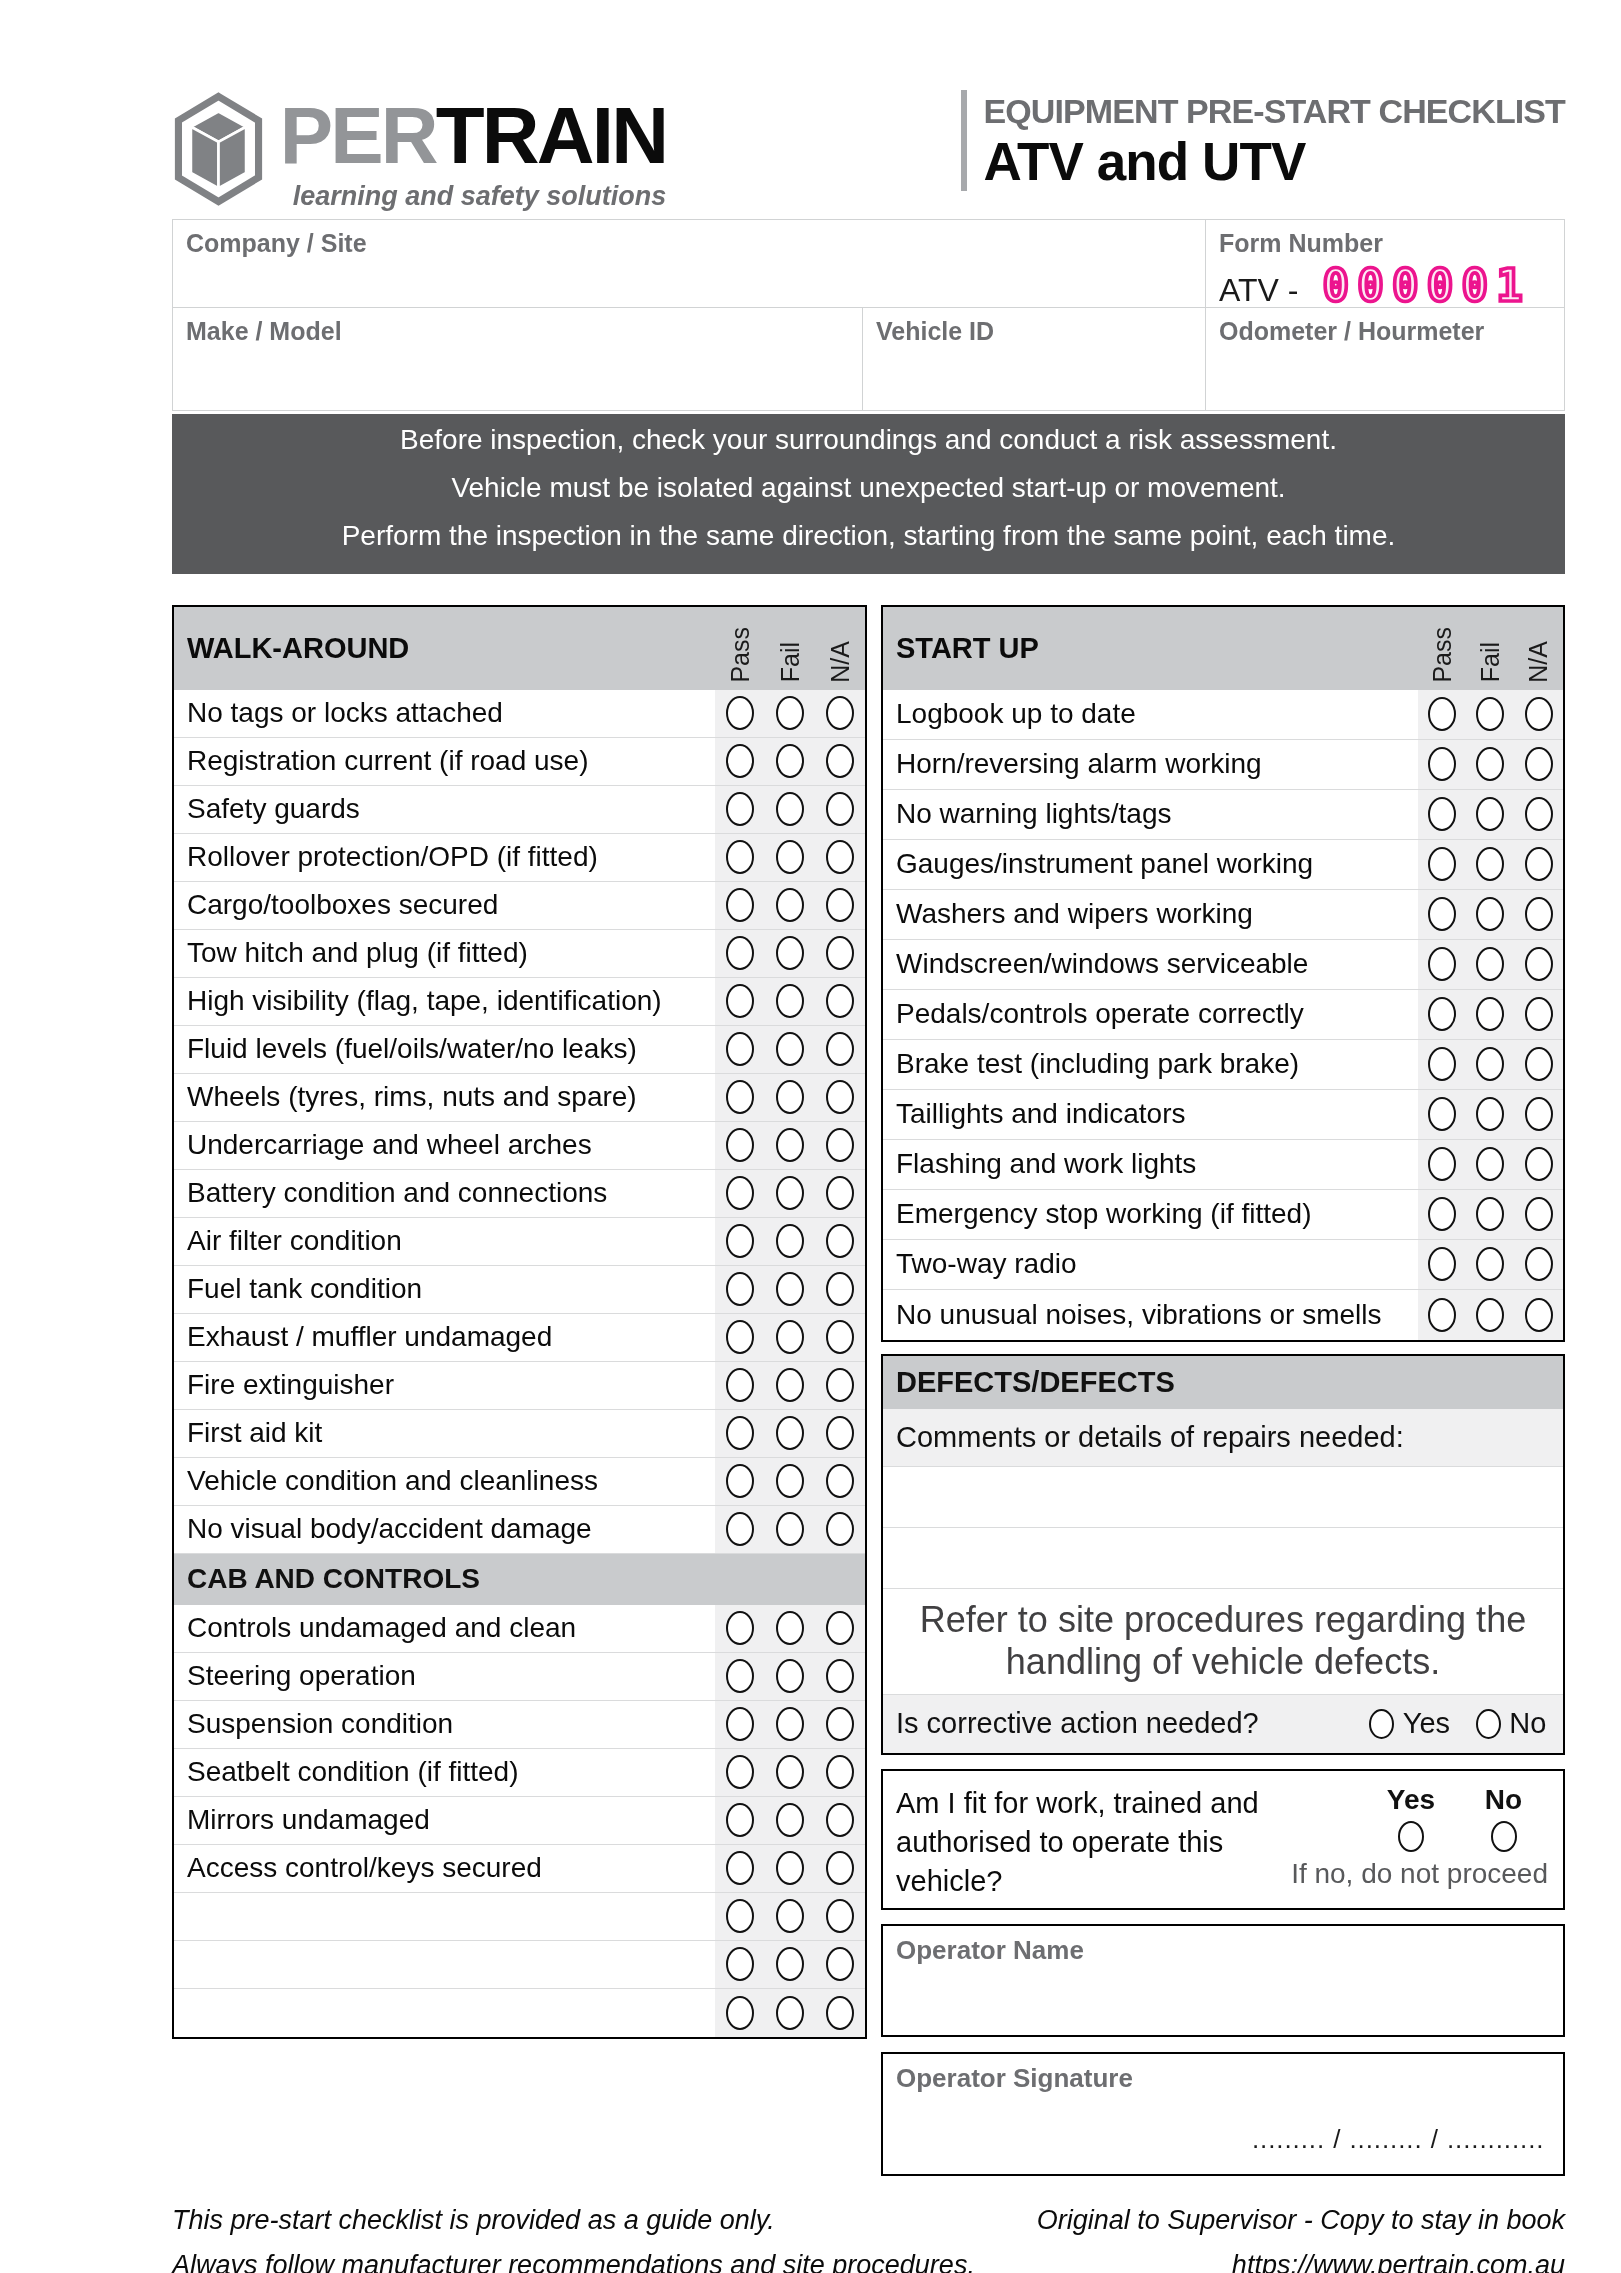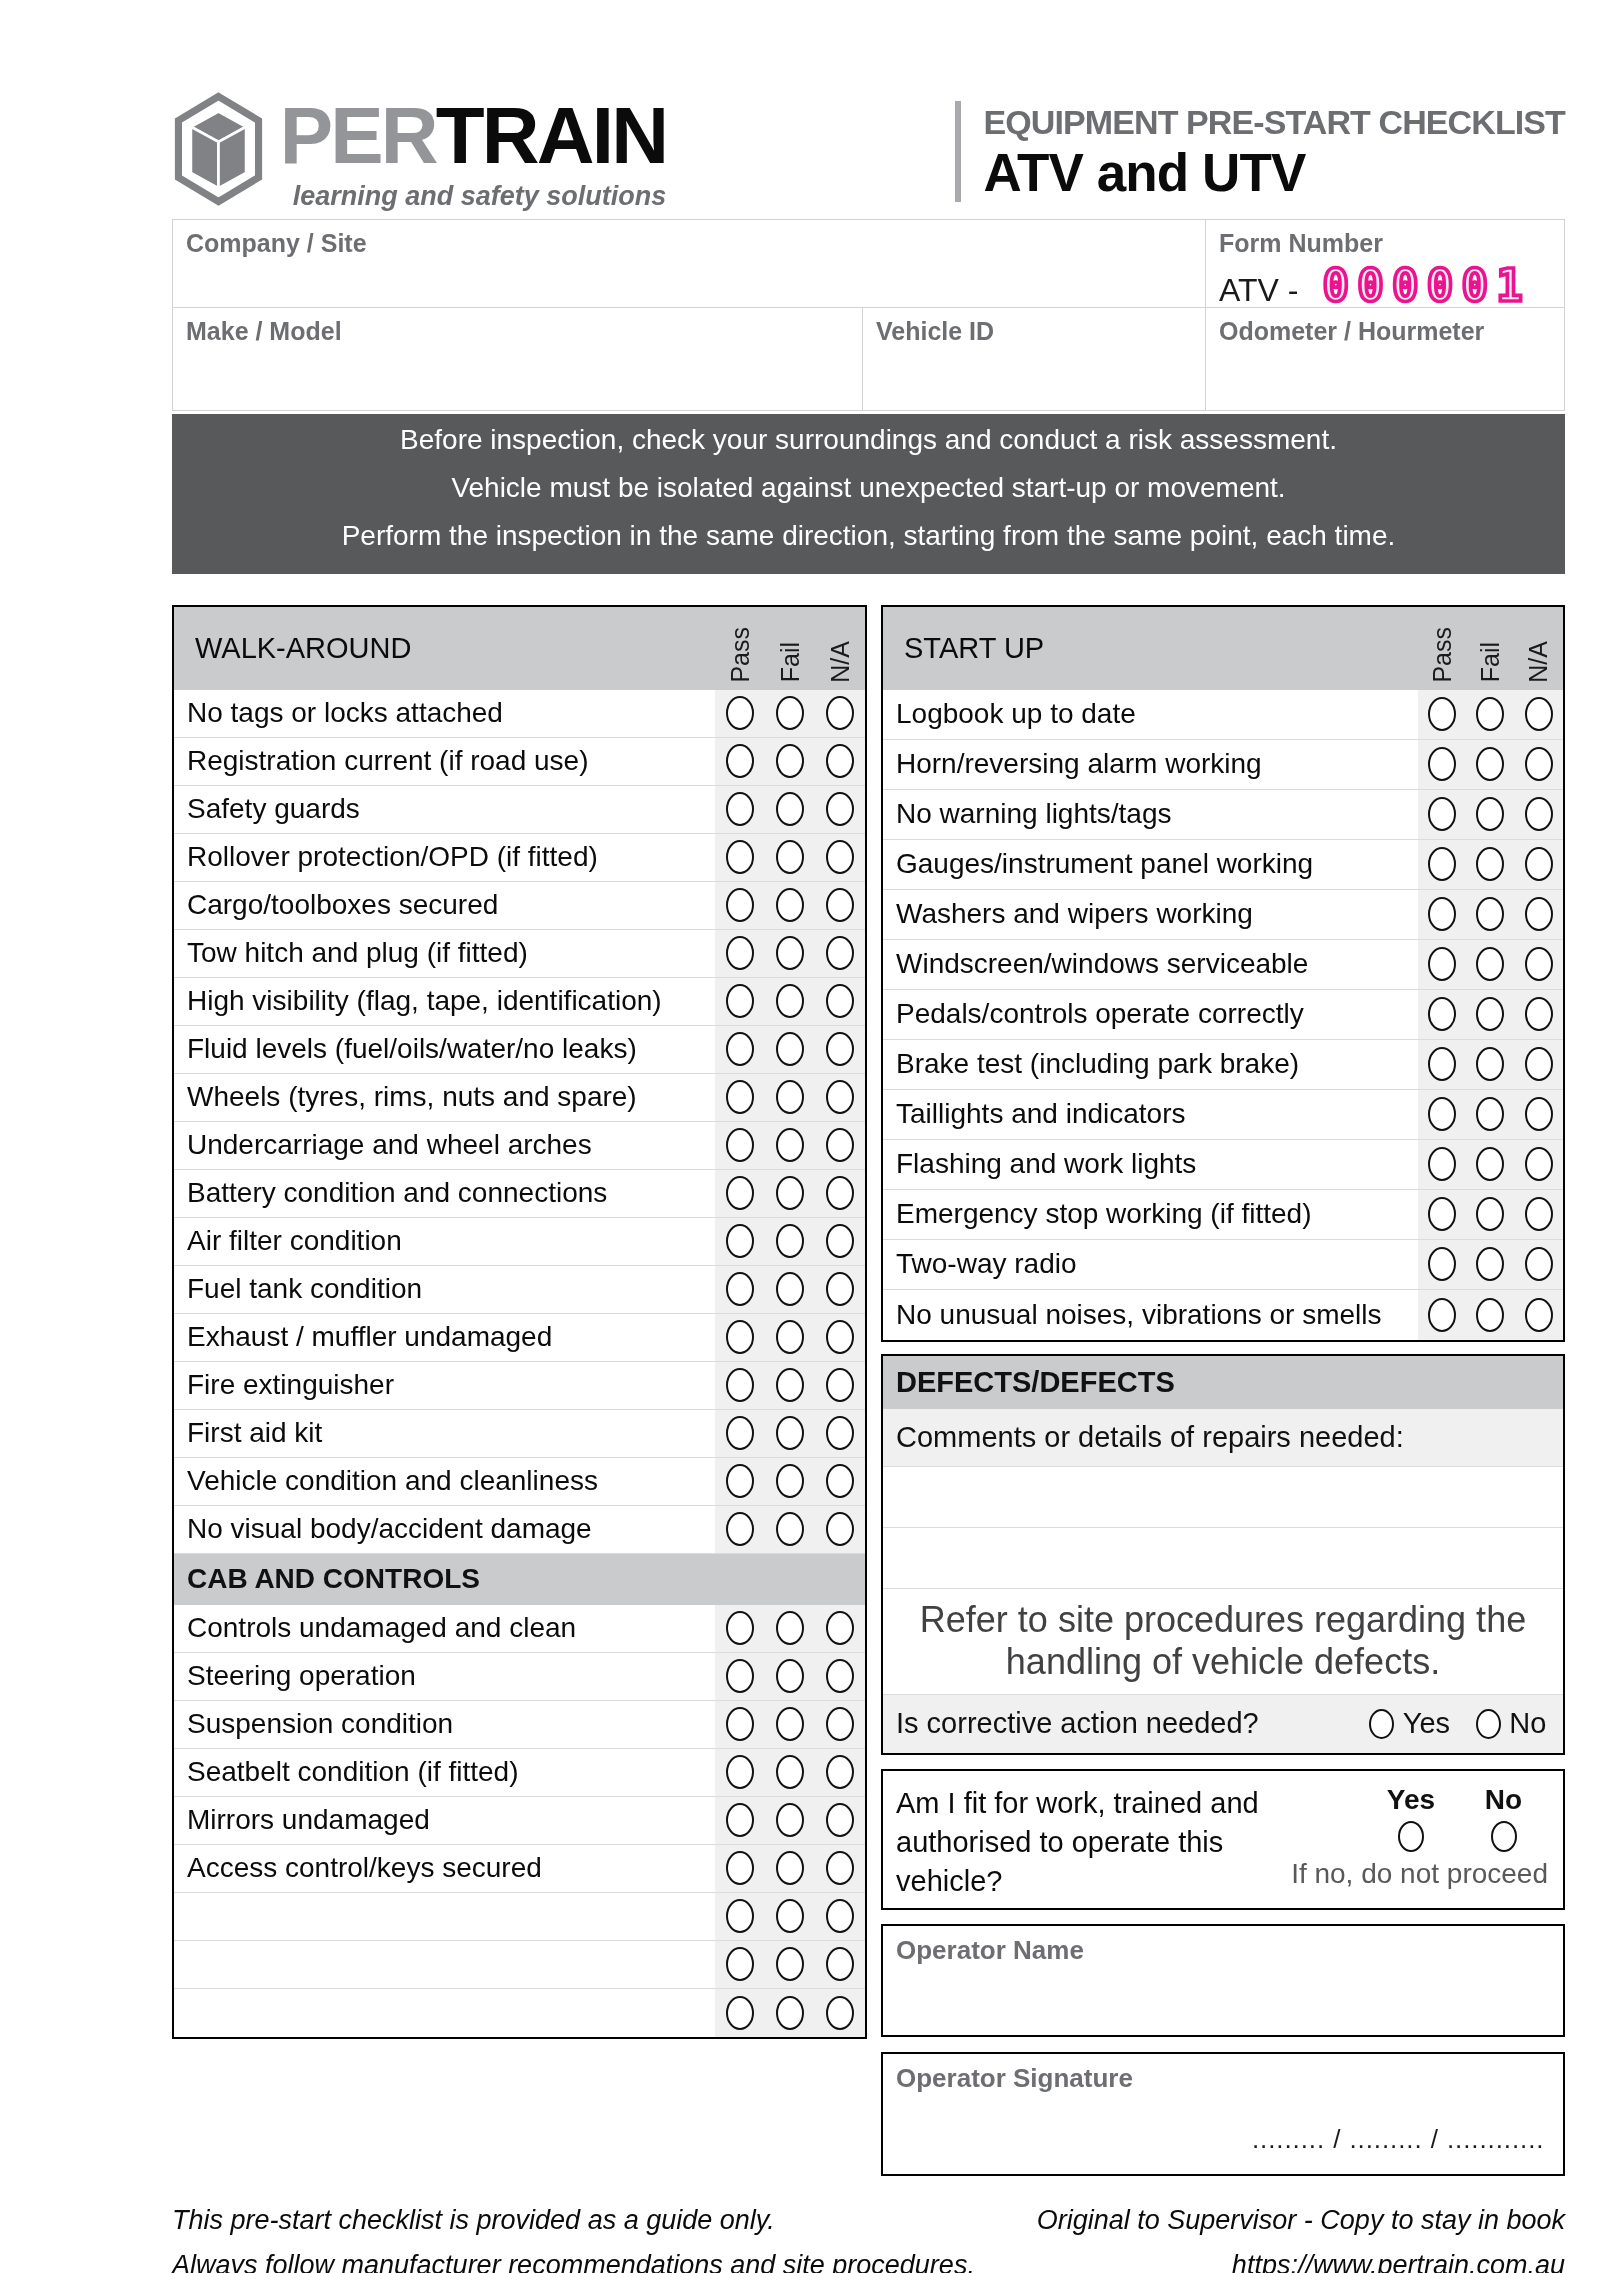--- a/index.html
+++ b/index.html
@@ -13,21 +13,21 @@
 
   
   .top { position:relative; height:137px; }
   .logo { position:absolute; left:2px; top:0; display:flex; align-items:flex-end; }
   .cube { width:89px; height:126px; margin-top:3.7px; }
   .wordmark-block { margin-left:16.7px; display:flex; flex-direction:column; align-items:flex-end; }
   .wordmark { font-size:80px; font-weight:bold; letter-spacing:-2.8px; line-height:104px; }
   .wm-per { color:#939598; }
   .wm-train { color:#0b0b0b; }
   .tagline { font-size:27px; font-weight:bold; font-style:italic; color:#6d6e71; margin-top:-7.4px; }
-  .title-block { position:absolute; right:0; top:19px; border-left:6.5px solid #a7a9ac; padding-left:22px; }
+  .title-block { position:absolute; right:0; top:8px; border-left:6.5px solid #a7a9ac; padding-left:16px; }
   .title-sub { font-size:34px; font-weight:bold; color:#6d6e71; letter-spacing:-0.9px; line-height:43px; }
   .title-main { font-size:53px; font-weight:bold; color:#0b0b0b; letter-spacing:-0.9px; line-height:58px; }
 
   
   .fields { border:1.9px solid #d1d3d4; }
   .frow { display:flex; }
   .fcell { border-right:1.9px solid #d1d3d4; padding:9.3px 13px; }
   .fcell:last-child { border-right:none; }
   .frow1 { height:88px; border-bottom:1.9px solid #d1d3d4; }
   .frow2 { height:102px; }
@@ -49,21 +49,21 @@
   .banner { margin-top:2.8px; background:#58595b; color:#fff; text-align:center; padding:2px 0 14px; }
   .banner div { font-size:28px; line-height:48px; }
 
   
   .columns { margin-top:31px; display:flex; gap:14px; align-items:flex-start; }
   .col-left { width:696px; }
   .col-right { width:684px; }
 
   .ctable { border:2.8px solid #000; background:#fff; }
   .thead { display:flex; height:83px; background:#c9cbcd; }
-  .ttl { flex:1; display:flex; align-items:center; padding-left:13px; font-size:29px; font-weight:normal; color:#0b0b0b;margin-left:8px; }
+  .ttl { flex:1; display:flex; align-items:center; padding-left:13px; font-size:29px; font-weight:bold; color:#0b0b0b; }
   .circle-head { display:flex; }
   .col-left  .circle-head { width:150px; }
   .col-right .circle-head { width:145px; }
   .cslot { flex:1; display:flex; justify-content:center; align-items:center; }
   .circle-head .cslot { align-items:flex-end; padding-bottom:7.4px; }
   .rot { writing-mode:vertical-rl; transform:rotate(180deg); font-size:25px; color:#1a1a1a; }
 
   .crow { display:flex; border-bottom:1.9px solid #dadbdc; }
   .crow:last-child { border-bottom:none; }
   .col-left  .crow { height:48px; }

